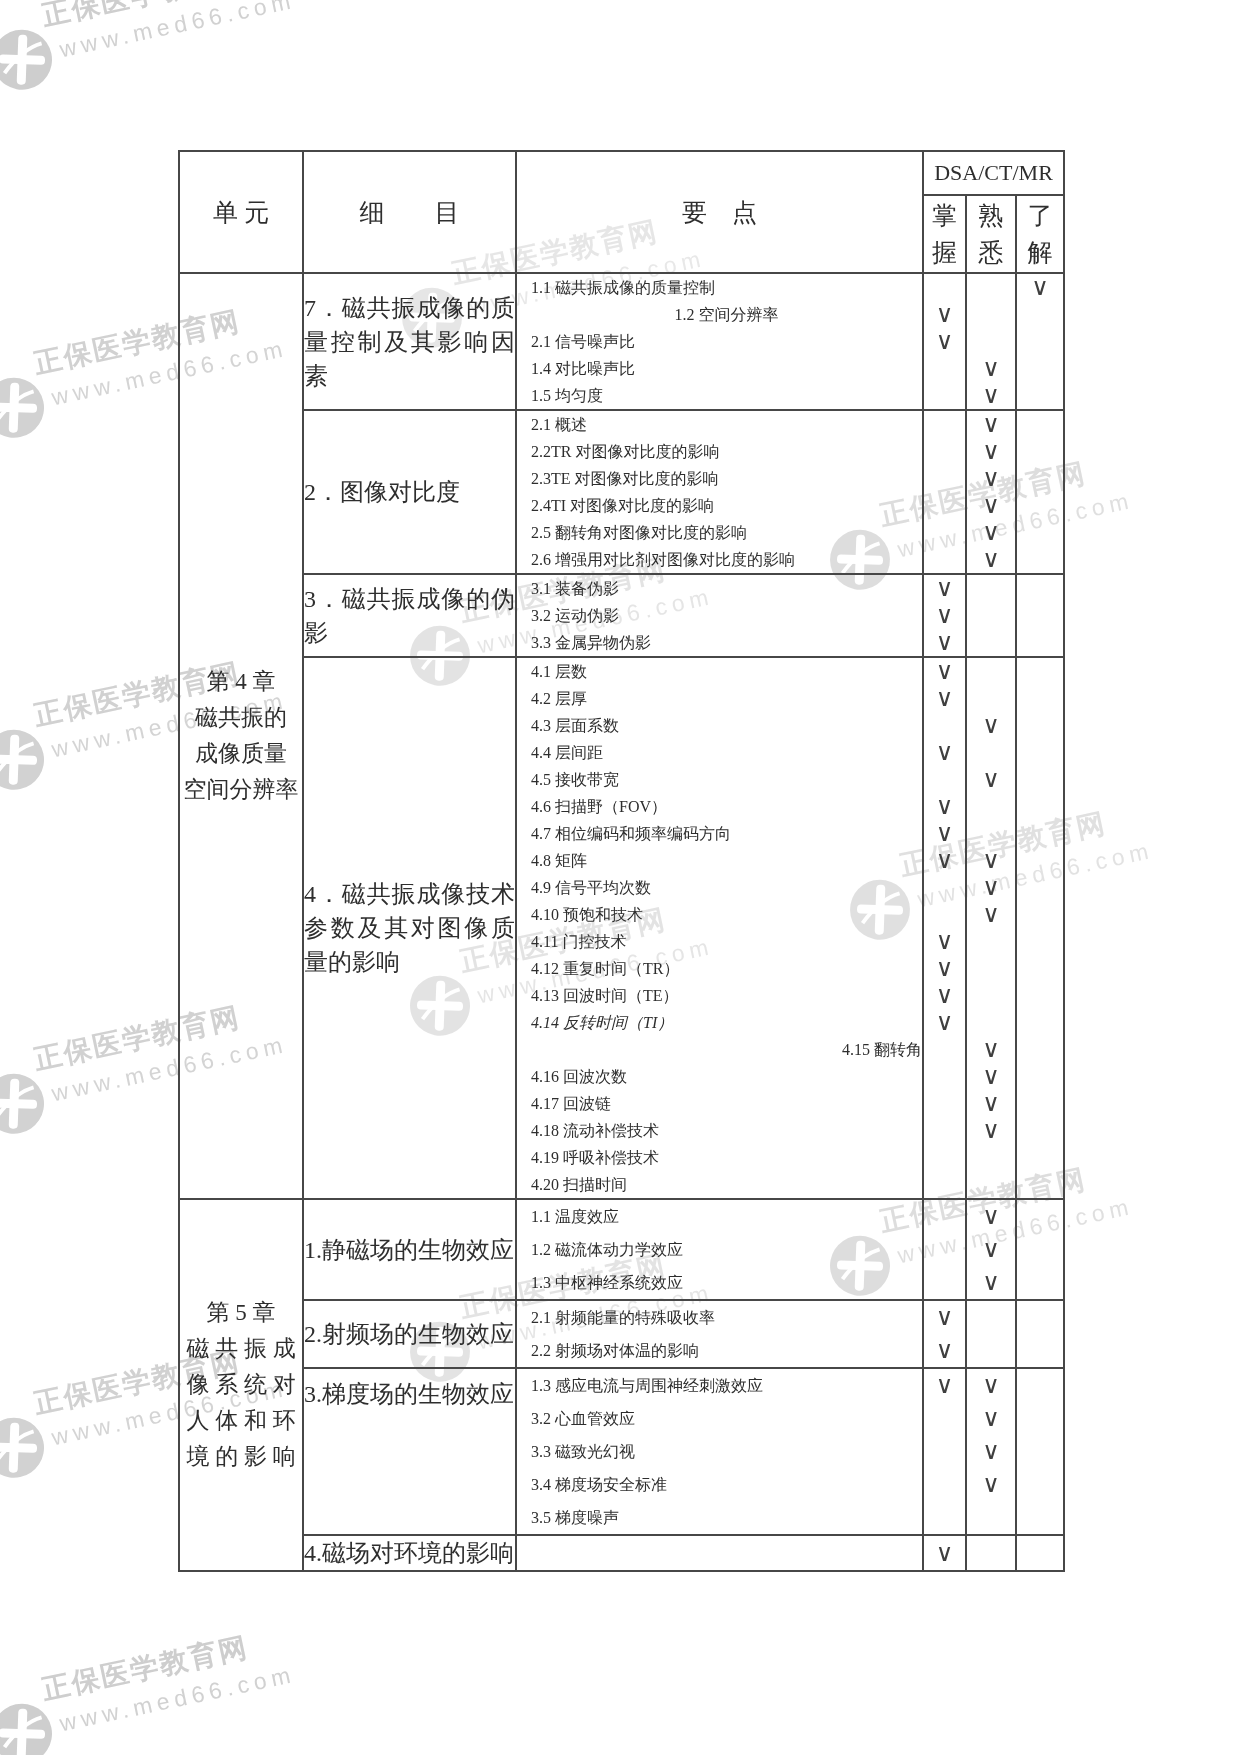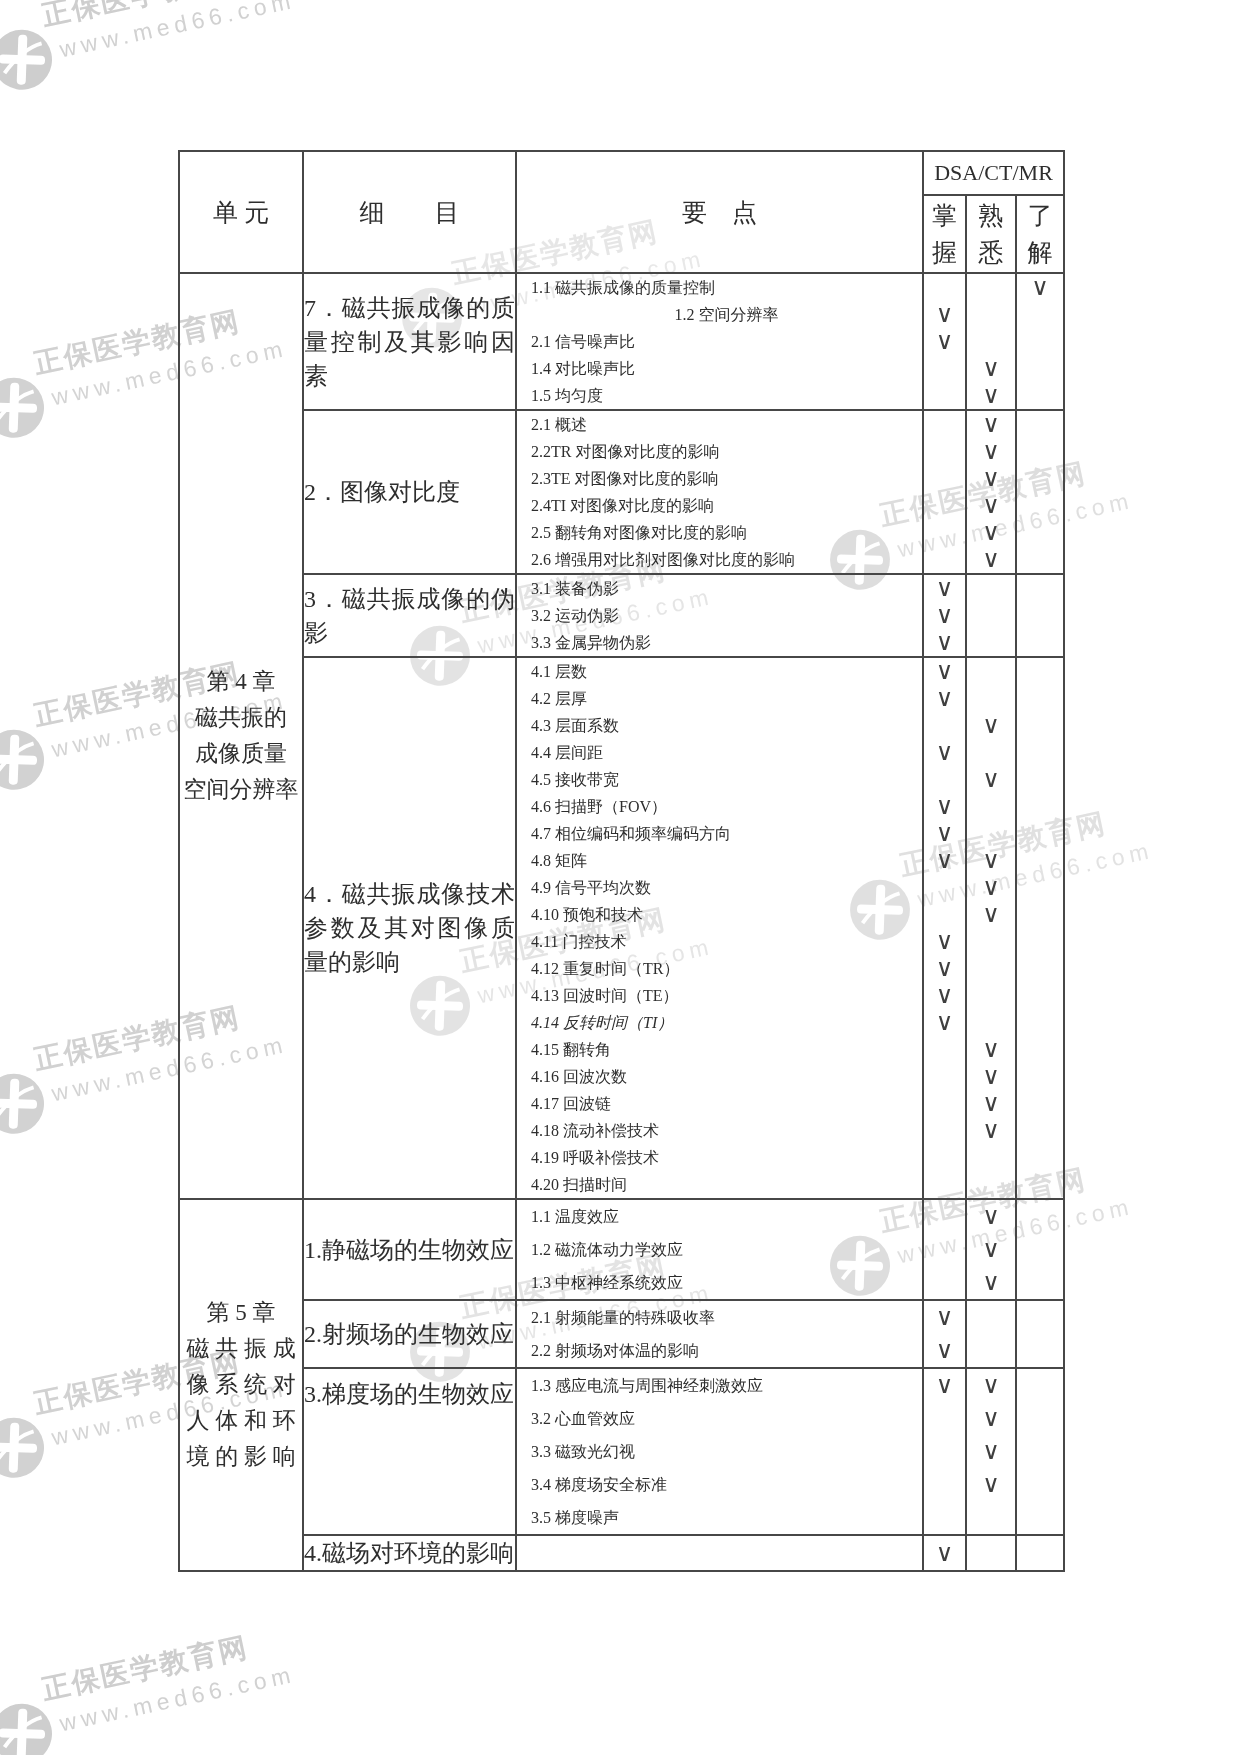--- a/index.html
+++ b/index.html
@@ -335,21 +335,21 @@
           <div class="pt-line" style="line-height: 27px; height: 27px;">4.5 接收带宽</div>
           <div class="pt-line" style="line-height: 27px; height: 27px;">4.6 扫描野（FOV）</div>
           <div class="pt-line" style="line-height: 27px; height: 27px;">4.7 相位编码和频率编码方向</div>
           <div class="pt-line" style="line-height: 27px; height: 27px;">4.8 矩阵</div>
           <div class="pt-line" style="line-height: 27px; height: 27px;">4.9 信号平均次数</div>
           <div class="pt-line" style="line-height: 27px; height: 27px;">4.10 预饱和技术</div>
           <div class="pt-line" style="line-height: 27px; height: 27px;">4.11 门控技术</div>
           <div class="pt-line" style="line-height: 27px; height: 27px;">4.12 重复时间（TR）</div>
           <div class="pt-line" style="line-height: 27px; height: 27px;">4.13 回波时间（TE）</div>
           <div class="pt-line" style="line-height: 27px; height: 27px; font-style: italic;">4.14 反转时间（TI）</div>
-          <div class="pt-line" style="line-height: 27px; height: 27px;">4.15 翻转角</div>
+          <div class="pt-line" style="line-height: 27px; height: 27px; text-align: right;">4.15 翻转角</div>
           <div class="pt-line" style="line-height: 27px; height: 27px;">4.16 回波次数</div>
           <div class="pt-line" style="line-height: 27px; height: 27px;">4.17 回波链</div>
           <div class="pt-line" style="line-height: 27px; height: 27px;">4.18 流动补偿技术</div>
           <div class="pt-line" style="line-height: 27px; height: 27px;">4.19 呼吸补偿技术</div>
           <div class="pt-line" style="line-height: 27px; height: 27px;">4.20 扫描时间</div>
         </td>
         <td class="mark-cell">
           <div class="mk-line" style="line-height: 27px; height: 27px;">∨</div>
           <div class="mk-line" style="line-height: 27px; height: 27px;">∨</div>
           <div class="mk-line" style="line-height: 27px; height: 27px;">&nbsp;</div>

